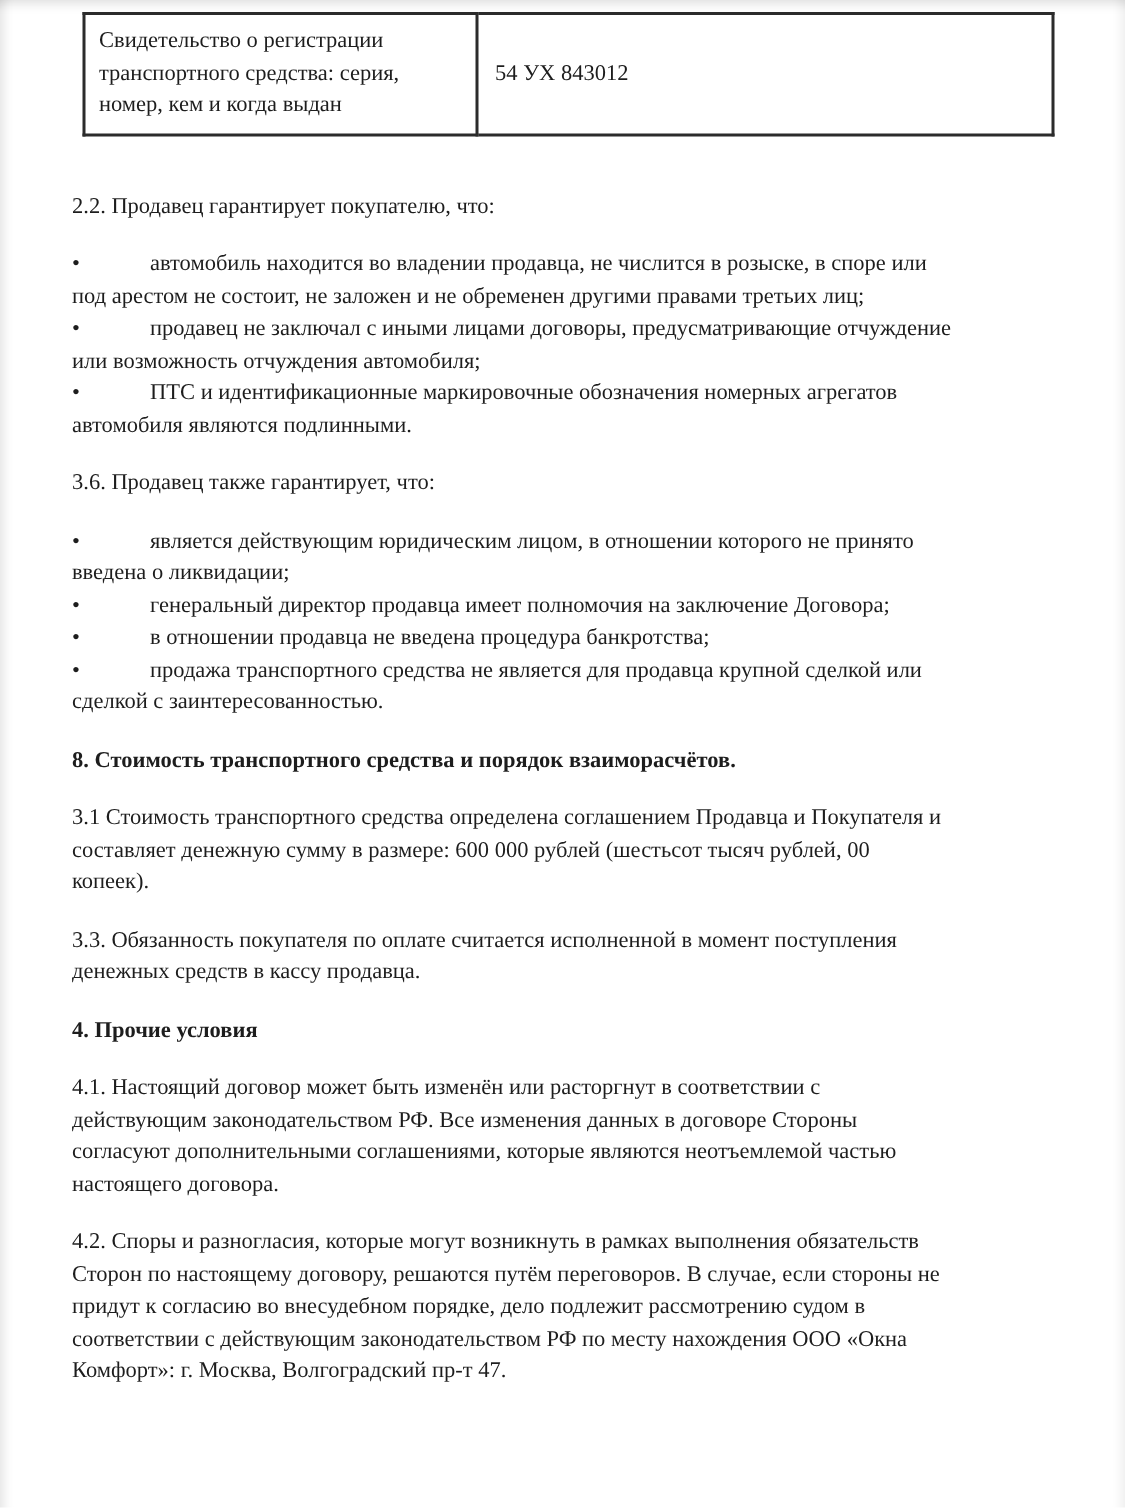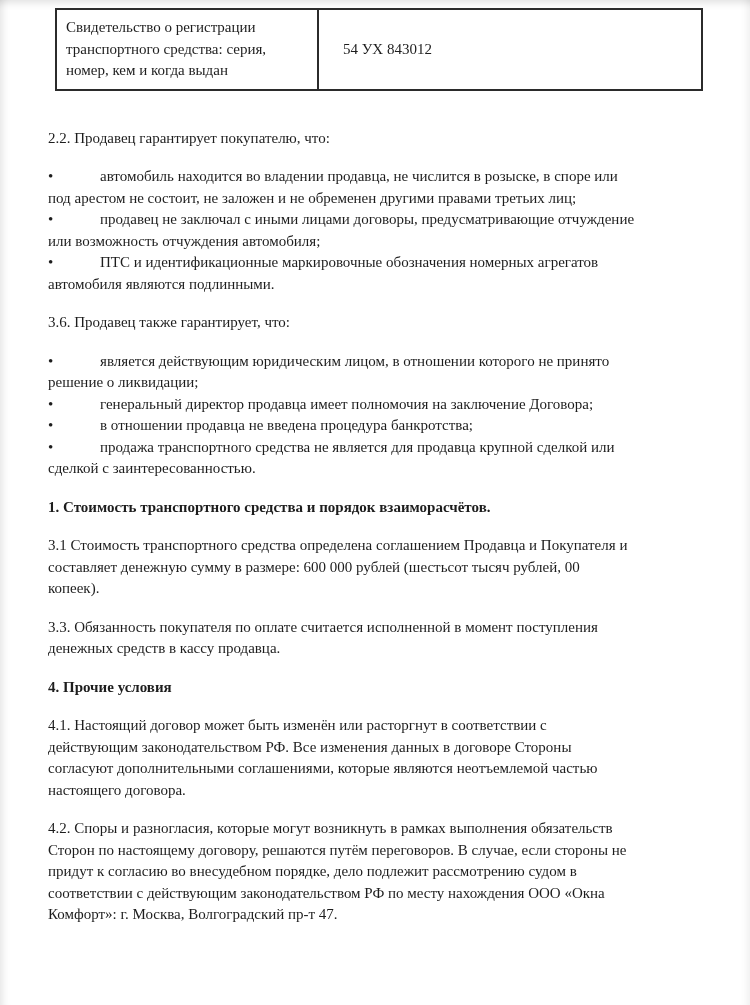--- a/index.html
+++ b/index.html
@@ -33,21 +33,21 @@
   .doc-table td {
     border: 2px solid #2b2b2b;
     vertical-align: top;
     white-space: pre-line;
   }
   .doc-table td.cell-label {
     width: 241px;
     padding: 7px 10px 7px 9px;
   }
   .doc-table td.cell-value {
-    padding: 7px 10px 7px 24px;
+    padding: 7px 10px 7px 11px;
     vertical-align: middle;
   }
   .para {
     margin: 0 0 17px 0;
     white-space: pre-line;
     max-width: 684px;
   }
   .heading {
     margin: 0 0 17px 0;
     font-weight: bold;
@@ -100,35 +100,35 @@
       <span class="bullet">•</span><span class="li-text">ПТС и идентификационные маркировочные обозначения номерных агрегатов
 автомобиля являются подлинными.</span>
     </div>
   </div>
 
   <p class="para">3.6. Продавец также гарантирует, что:</p>
 
   <div class="blist">
     <div class="li">
       <span class="bullet">•</span><span class="li-text">является действующим юридическим лицом, в отношении которого не принято
-решение о ликвидации;</span>
+введена о ликвидации;</span>
     </div>
     <div class="li">
       <span class="bullet">•</span><span class="li-text">генеральный директор продавца имеет полномочия на заключение Договора;</span>
     </div>
     <div class="li">
       <span class="bullet">•</span><span class="li-text">в отношении продавца не введена процедура банкротства;</span>
     </div>
     <div class="li">
       <span class="bullet">•</span><span class="li-text">продажа транспортного средства не является для продавца крупной сделкой или
 сделкой с заинтересованностью.</span>
     </div>
   </div>
 
-  <p class="heading">1. Стоимость транспортного средства и порядок взаиморасчётов.</p>
+  <p class="heading">8. Стоимость транспортного средства и порядок взаиморасчётов.</p>
 
   <p class="para">3.1 Стоимость транспортного средства определена соглашением Продавца и Покупателя и
 составляет денежную сумму в размере: 600 000 рублей (шестьсот тысяч рублей, 00
 копеек).</p>
   <p class="para">3.3. Обязанность покупателя по оплате считается исполненной в момент поступления
 денежных средств в кассу продавца.</p>
 
   <p class="heading">4. Прочие условия</p>
 
   <p class="para">4.1. Настоящий договор может быть изменён или расторгнут в соответствии с

